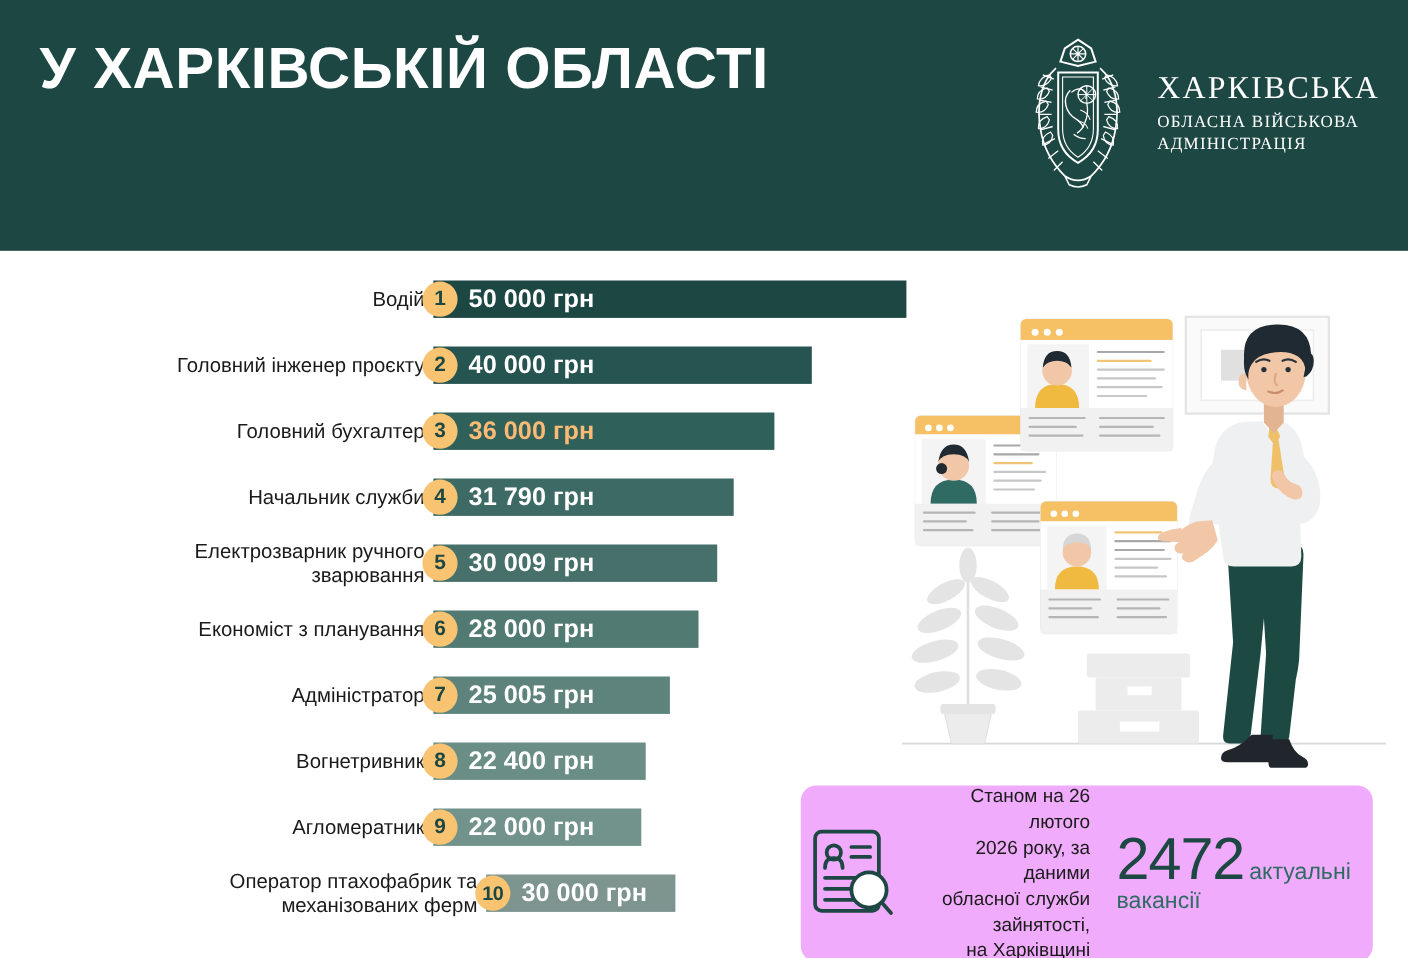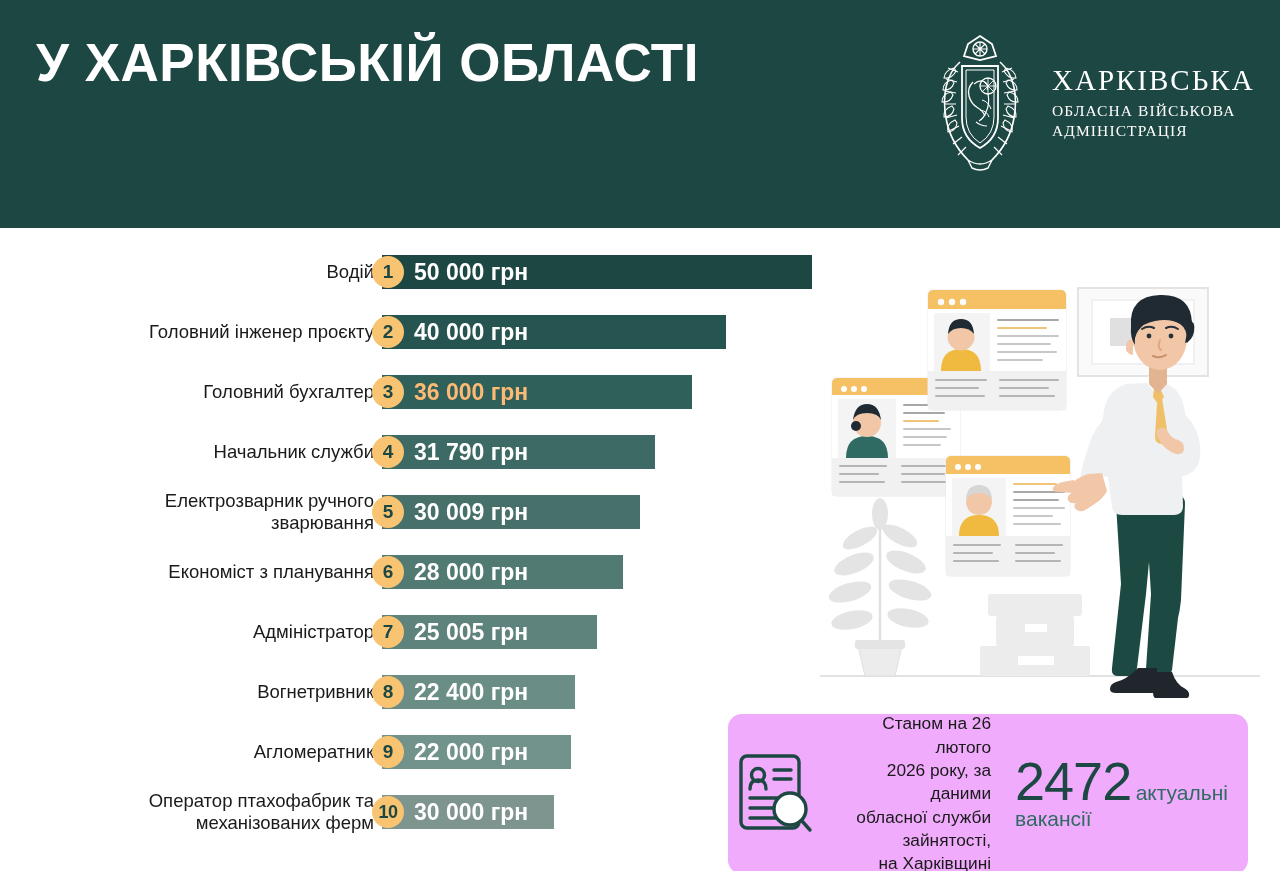--- a/index.html
+++ b/index.html
@@ -38,21 +38,21 @@
   }
   .crest { width:100px; height:145px; flex:0 0 auto; }
   .logo-text { color:#ffffff; font-family:"Liberation Serif", serif; }
   .logo-l1 { font-size:29px; letter-spacing:2.0px; line-height:1.12; }
   .logo-l2 { font-size:15.5px; letter-spacing:1.1px; line-height:1.28; margin-top:4px; }
   .logo-l3 { font-size:15.5px; letter-spacing:1.1px; line-height:1.28; }
 
   
   .chart { position:absolute; left:0; top:228px; width:830px; height:643px; }
   .row {
-    position:absolute; left:4px; width:830px; height:44px;
+    position:absolute; left:16px; width:830px; height:44px;
     display:flex; align-items:center;padding-left:16px;
   }
   .row-label {
     position:absolute; right:460px; width:300px;
     text-align:right;
     font-size:18.5px; color:#1a1a1a; line-height:1.18;
     white-space:pre-line;
   }
   .bar {
     position:absolute; left:378px; height:34px; top:5px;
@@ -206,21 +206,21 @@
           <div class="bar-value" style="color: rgb(255, 255, 255);">22 400 грн</div>
         </div>
       </div>
       <div class="row" style="top: 502px;">
         <div class="row-label">Агломератник</div>
         <div class="bar" style="width: 189px; background: rgb(114, 146, 140);">
           <div class="bar-num" style="background: rgb(248, 196, 113); color: rgb(29, 71, 67);">9</div>
           <div class="bar-value" style="color: rgb(255, 255, 255);">22 000 грн</div>
         </div>
       </div>
-      <div class="row" style="top: 562px;">
+      <div class="row" style="top: 562px; margin-left: 48px;">
         <div class="row-label">Оператор птахофабрик та
 механізованих ферм</div>
         <div class="bar" style="width: 172px; background: rgb(125, 148, 143);">
           <div class="bar-num wide" style="background: rgb(248, 196, 113); color: rgb(29, 71, 67);">10</div>
           <div class="bar-value" style="color: rgb(255, 255, 255);">30 000 грн</div>
         </div>
       </div>
     </div>
 
   <div class="illus">

